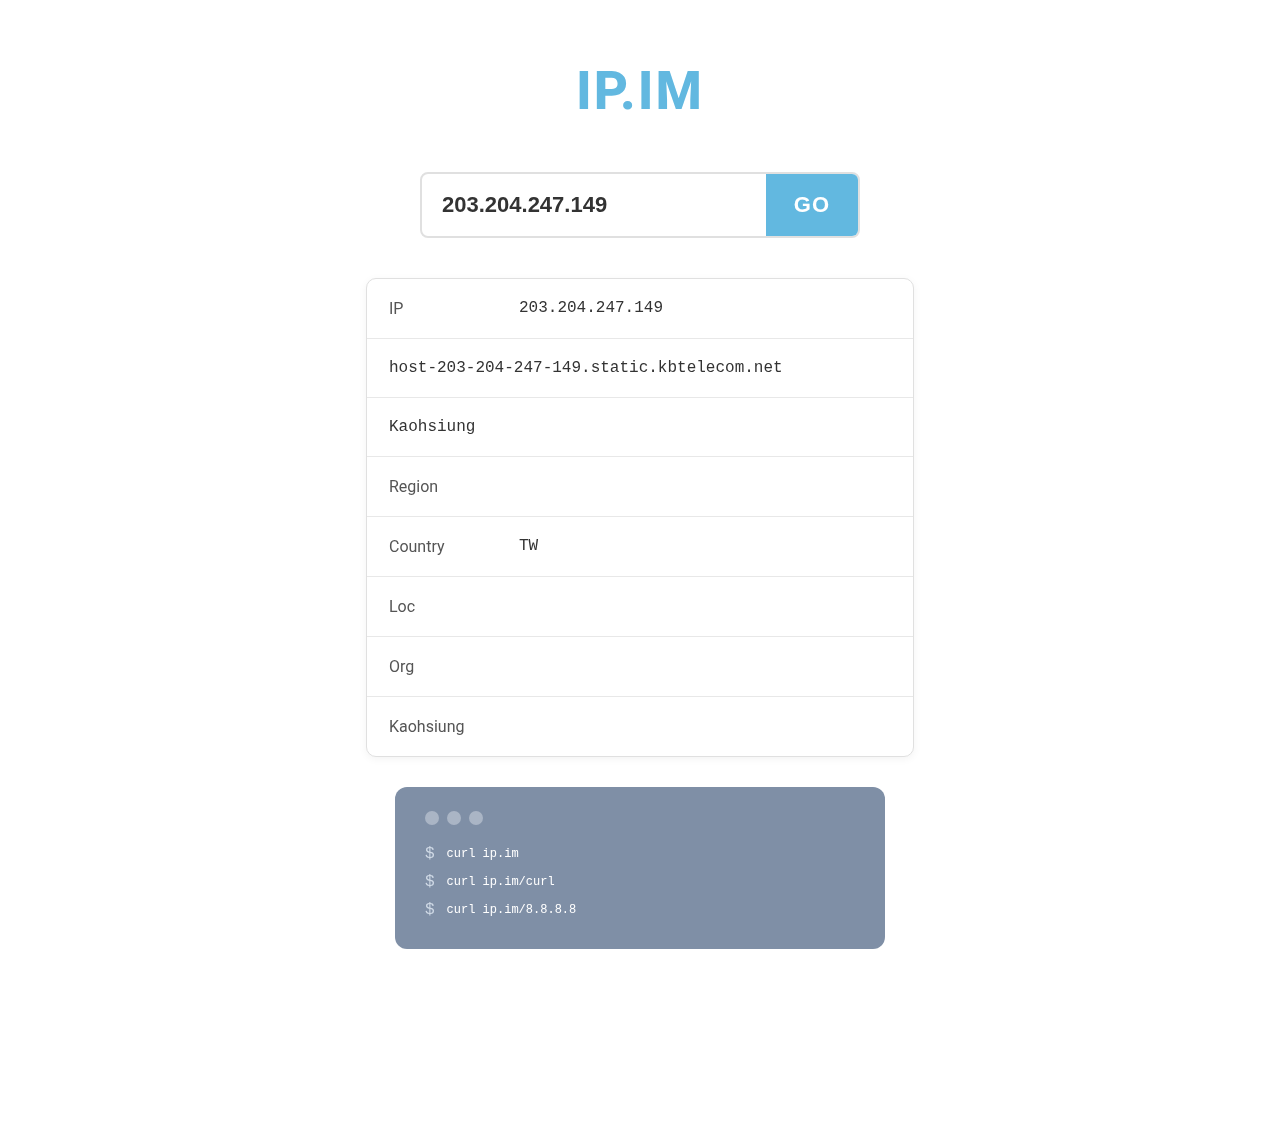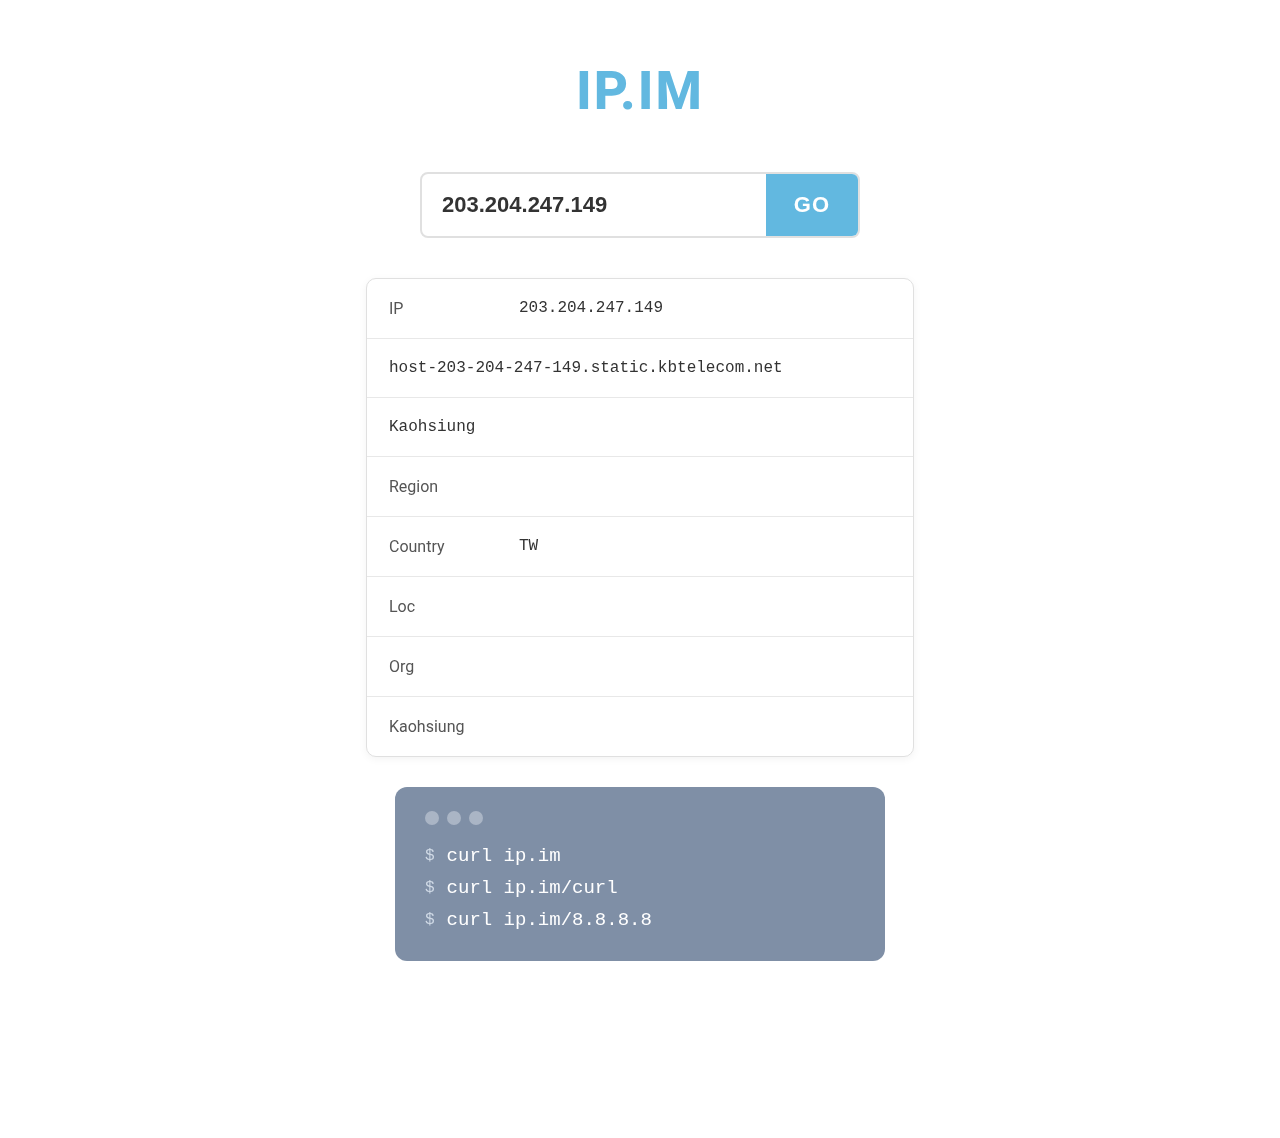--- a/index.html
+++ b/index.html
@@ -129,21 +129,21 @@
     .terminal-prompt {
       color: #d0dae6;
       font-family: 'Courier New', Courier, monospace;
       font-size: 16px;
       margin-right: 12px;
     }
 
     .terminal-cmd {
       color: #ffffff;
       font-family: 'Courier New', Courier, monospace;
-      font-size: 19px;
+      font-size: 12px;
     }
   </style>
 </head>
 <body>
 
 <h1 class="logo">IP.IM</h1>
 
 <div class="search-bar">
   <input class="search-input" type="text" value="203.204.247.149" style="">
   <button class="go-button">GO</button>

